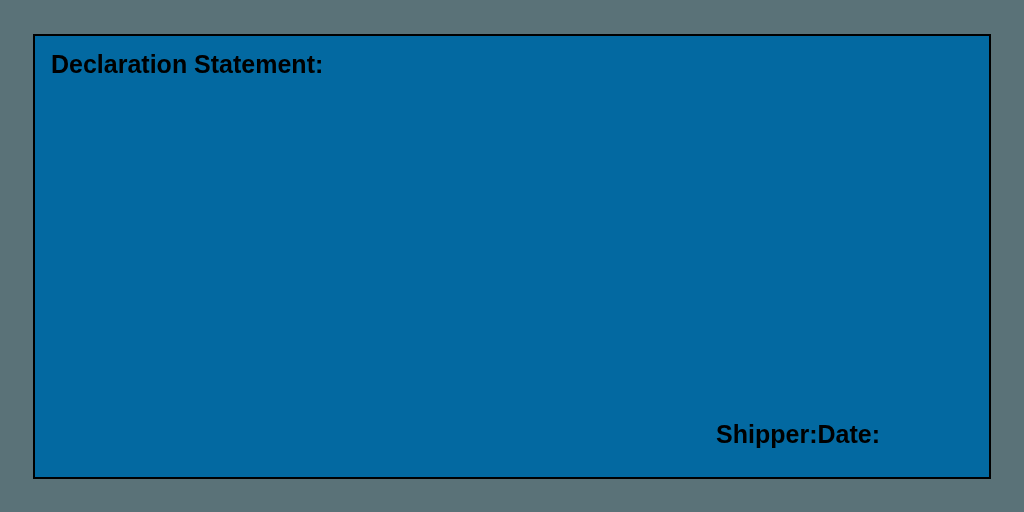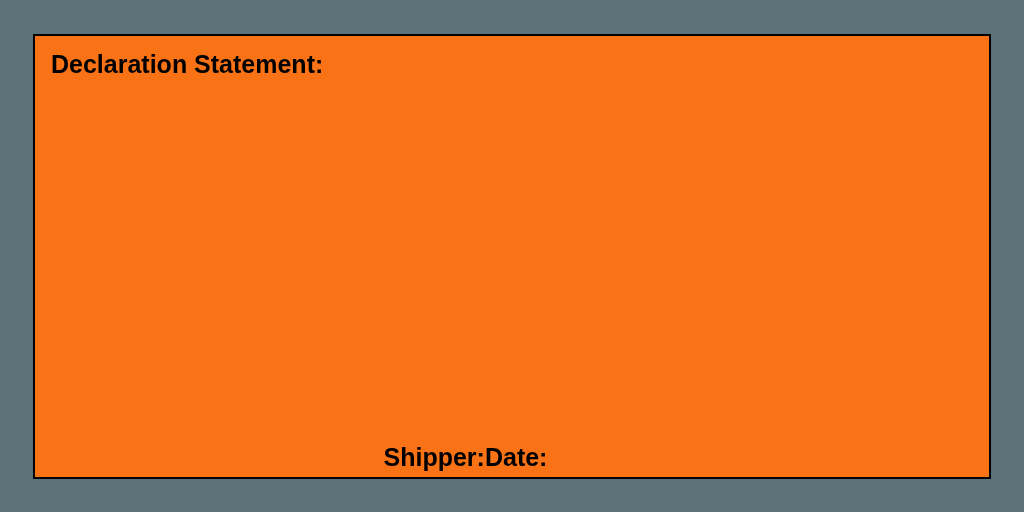--- a/index.html
+++ b/index.html
@@ -12,37 +12,37 @@
       height: 512px;
       background-color: #5a7278;
       display: flex;
       align-items: center;
       justify-content: center;
       font-family: Arial, Helvetica, sans-serif;
     }
     .form-box {
       width: 958px;
       height: 445px;
-      background-color: #f97316;
+      background-color: #0369a1;
       border: 2px solid #000000;
       position: relative;
       padding: 14px 16px;
     }
     .declaration-label {
       font-size: 25px;
       font-weight: bold;
       color: #000000;
     }
     .bottom-row {
       position: absolute;
-      bottom: 5px;
+      bottom: 28px;
       left: 16px;
       right: 16px;
       display: flex;
-      justify-content: center;
+      justify-content: flex-end;
       align-items: baseline;
     }
     .shipper-label {
       font-size: 25px;
       font-weight: bold;
       color: #000000;
     }
     .date-label {
       font-size: 25px;
       font-weight: bold;

